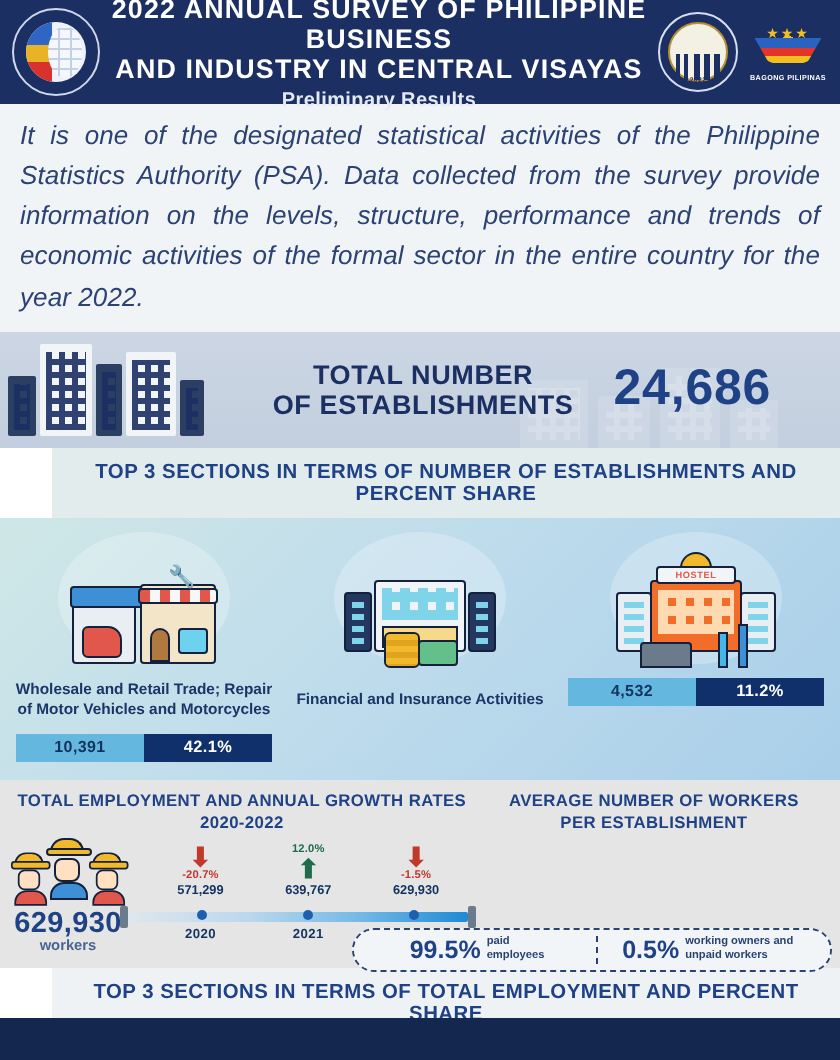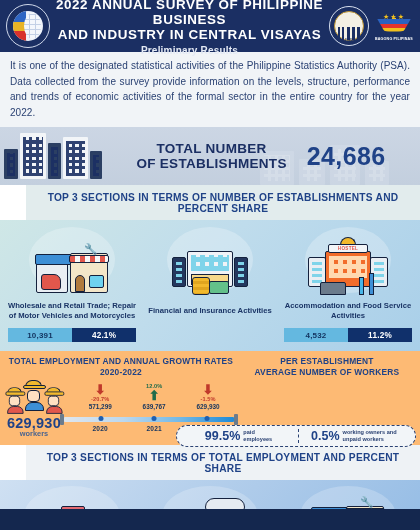--- a/index.html
+++ b/index.html
@@ -75,21 +75,21 @@
     background:linear-gradient(180deg,#2a62c0 0 5px,#e5332a 5px 9px,#f2c01e 9px 13px);
     clip-path:polygon(0 0,100% 0,78% 100%,22% 100%);
   }
   .bp-text { font-size:3.6px; color:#ffffff; font-weight:bold; letter-spacing:.2px; margin-top:1px; }
 
   
   .intro {
     background:#f1f4f7; padding:6px 10px 7px 10px;
   }
   .intro p {
-    font-size:10px; color:#2b4273; 
+    font-size:13px; color:#2b4273; font-style:italic;
     text-align:justify; line-height:1.55; letter-spacing:.05px;
   }
 
   
   .total-band {
     height:58px; position:relative; overflow:hidden;
     background:linear-gradient(180deg,#ccd6e4 0%,#c3cfde 100%);
     display:flex; align-items:center;
   }
   .skyline-bg {
@@ -261,21 +261,21 @@
   .manu .stack.s1 { left:24px; height:30px; }
   .manu .stack.s2 { left:36px; height:34px; }
   .manu .fact { position:absolute; left:46px; bottom:0; width:22px; height:20px;
     background:#f2f5f8; border:1.3px solid #14213d;
     background-image:repeating-linear-gradient(90deg,#14213d 0 1px,transparent 1px 5px); }
   .manu .smoke { position:absolute; right:8px; top:-2px; width:40px; height:18px;
     background:#e6ebf1; border:1.3px solid #14213d; border-radius:12px; }
 
   
   .mid-panel {
-    background:#fdba74; padding:5px 6px 7px 6px; display:flex; gap:4px;
+    background:#e5e5e5; padding:5px 6px 7px 6px; display:flex; gap:4px;
     position:relative;
   }
   .mid-left { flex:1.32; }
   .mid-right { flex:1; }
   .mid-h {
     text-align:center; font-size:8.4px; font-weight:bold; color:#1f4287;
     line-height:1.3; letter-spacing:.2px;
   }
   .chart-row { display:flex; align-items:flex-end; margin-top:2px; }
   .workers-ico { width:56px; flex:none; text-align:center; }
@@ -482,21 +482,20 @@
           </div>
         <div class="main"></div>
           <div class="grid"></div>
         <div class="dome"></div>
         <div class="sign">HOSTEL</div>
         <div class="chair"></div>
         <div class="umb"></div>
         <div class="umb2"></div>
       </div>
     </div>
-    <div class="t3-name">Accommodation and Food Service Activities</div>
     <div class="t3-vals">
       <div class="t3-count">4,532</div>
       <div class="t3-pct">11.2%</div>
     </div>
   </div>
 </div>
 
 <div class="mid-panel">
   <div class="mid-left">
     <div class="mid-h">
@@ -552,22 +551,22 @@
           <div class="tl-year p0">2020</div>
           <div class="tl-year p1">2021</div>
           <div class="tl-year p2">2022</div>
         </div>
       </div>
     </div>
   </div>
 
   <div class="mid-right avg-wrap">
     <div class="mid-h">
+      <div>AVERAGE NUMBER OF  WORKERS</div>
       <div>PER ESTABLISHMENT</div>
-      <div>AVERAGE NUMBER OF  WORKERS</div>
     </div>
   </div>
 
   <div class="pill-row">
     <div class="pill-half">
       <div class="pill-pct">99.5%</div>
       <div class="pill-lbl">
         <div>paid</div>
         <div>employees</div>
       </div>

